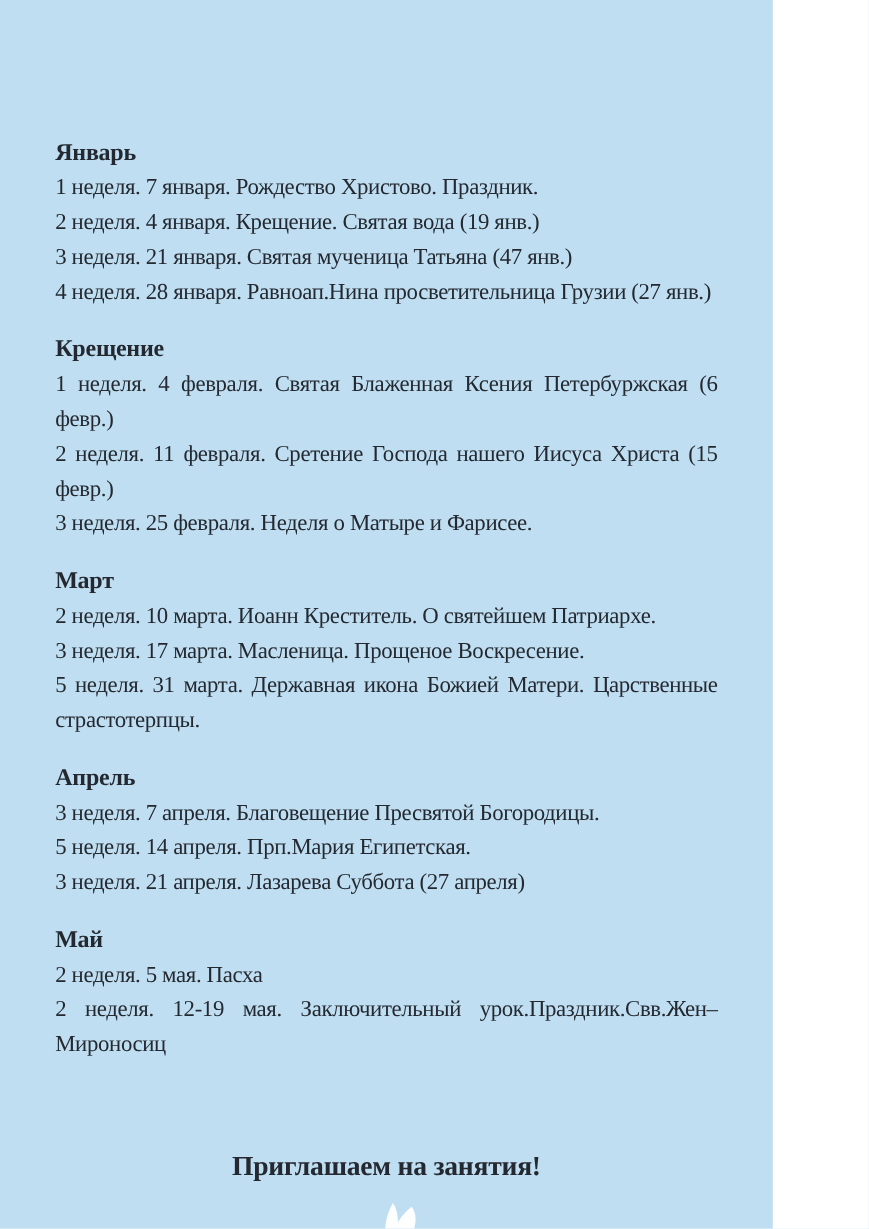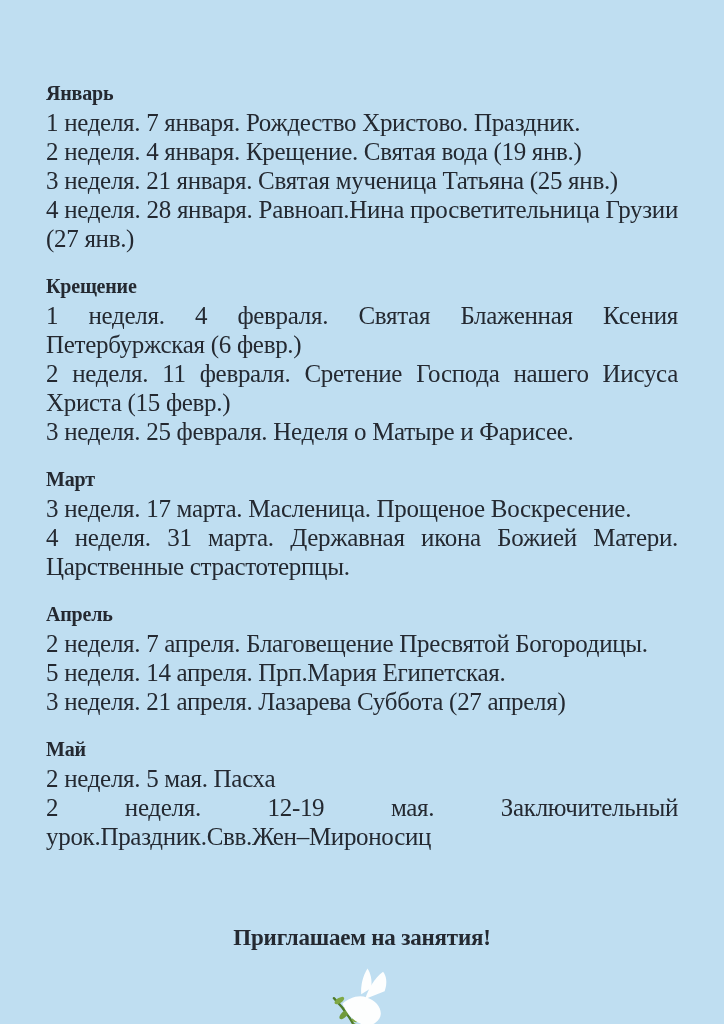--- a/index.html
+++ b/index.html
@@ -1,41 +1,41 @@
 <!DOCTYPE html>
 <html><head>
 <meta charset="utf-8">
 <style>
   html, body {
     margin: 0;
     padding: 0;
   }
   .page {
     position: relative;
-    width: 724px;
+    width: 644px;
     height: 1024px;
     background: #bfdef1;
     font-family: "Liberation Serif", "DejaVu Serif", serif;
     color: #242931;
     overflow: hidden;
     box-sizing: border-box;
-    padding: 79px 46px 0 46px;
+    padding: 113px 46px 0 46px;
   }
   .month {
     margin: 0 0 19px 0;
   }
   .month-heading {
     font-size: 20px;
     font-weight: 700;
     line-height: 29px;
     margin: 0;
     letter-spacing: -0.2px;
   }
   .schedule-line {
-    font-size: 25px;
+    font-size: 19px;
     line-height: 29px;
     margin: 0;
     text-align: justify;
     letter-spacing: -0.3px;
   }
   .footer {
     margin-top: 74px;
     text-align: center;
   }
   .invitation {
@@ -57,40 +57,41 @@
 </style>
 </head>
 <body>
 
 <div class="page">
 
   <section class="month">
     <h2 class="month-heading">Январь</h2>
     <p class="schedule-line">1 неделя. 7 января. Рождество Христово. Праздник.</p>
     <p class="schedule-line">2 неделя. 4 января. Крещение. Святая вода (19 янв.)</p>
-    <p class="schedule-line">3 неделя. 21 января. Святая мученица Татьяна (25 янв.)</p>
+    <p class="schedule-line">3 неделя. 21 января. Святая мученица Татьяна (47 янв.)</p>
     <p class="schedule-line">4 неделя. 28 января. Равноап.Нина просветительница Грузии (27 янв.)</p>
   </section>
 
   <section class="month">
     <h2 class="month-heading">Крещение</h2>
     <p class="schedule-line">1 неделя. 4 февраля. Святая Блаженная Ксения Петербуржская (6 февр.)</p>
     <p class="schedule-line">2 неделя. 11 февраля. Сретение Господа нашего Иисуса Христа (15 февр.)</p>
     <p class="schedule-line">3 неделя. 25 февраля. Неделя о Матыре и Фарисее.</p>
   </section>
 
   <section class="month">
     <h2 class="month-heading">Март</h2>
+    <p class="schedule-line">2 неделя. 10 марта. Иоанн Креститель. О святейшем Патриархе.</p>
     <p class="schedule-line">3 неделя. 17 марта. Масленица. Прощеное Воскресение.</p>
-    <p class="schedule-line">4 неделя. 31 марта. Державная икона Божией Матери. Царственные страстотерпцы.</p>
+    <p class="schedule-line">5 неделя. 31 марта. Державная икона Божией Матери. Царственные страстотерпцы.</p>
   </section>
 
   <section class="month">
     <h2 class="month-heading">Апрель</h2>
-    <p class="schedule-line">2 неделя. 7 апреля. Благовещение Пресвятой Богородицы.</p>
+    <p class="schedule-line">3 неделя. 7 апреля. Благовещение Пресвятой Богородицы.</p>
     <p class="schedule-line">5 неделя. 14 апреля. Прп.Мария Египетская.</p>
     <p class="schedule-line">3 неделя. 21 апреля. Лазарева Суббота (27 апреля)</p>
   </section>
 
   <section class="month">
     <h2 class="month-heading">Май</h2>
     <p class="schedule-line">2 неделя. 5 мая. Пасха</p>
     <p class="schedule-line">2 неделя. 12-19 мая. Заключительный урок.Праздник.Свв.Жен–Мироносиц</p>
   </section>
 

